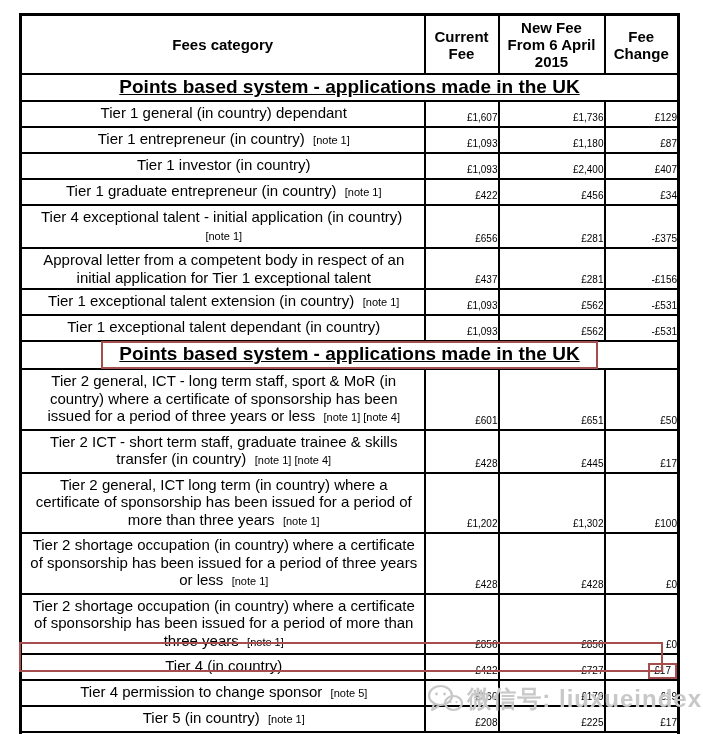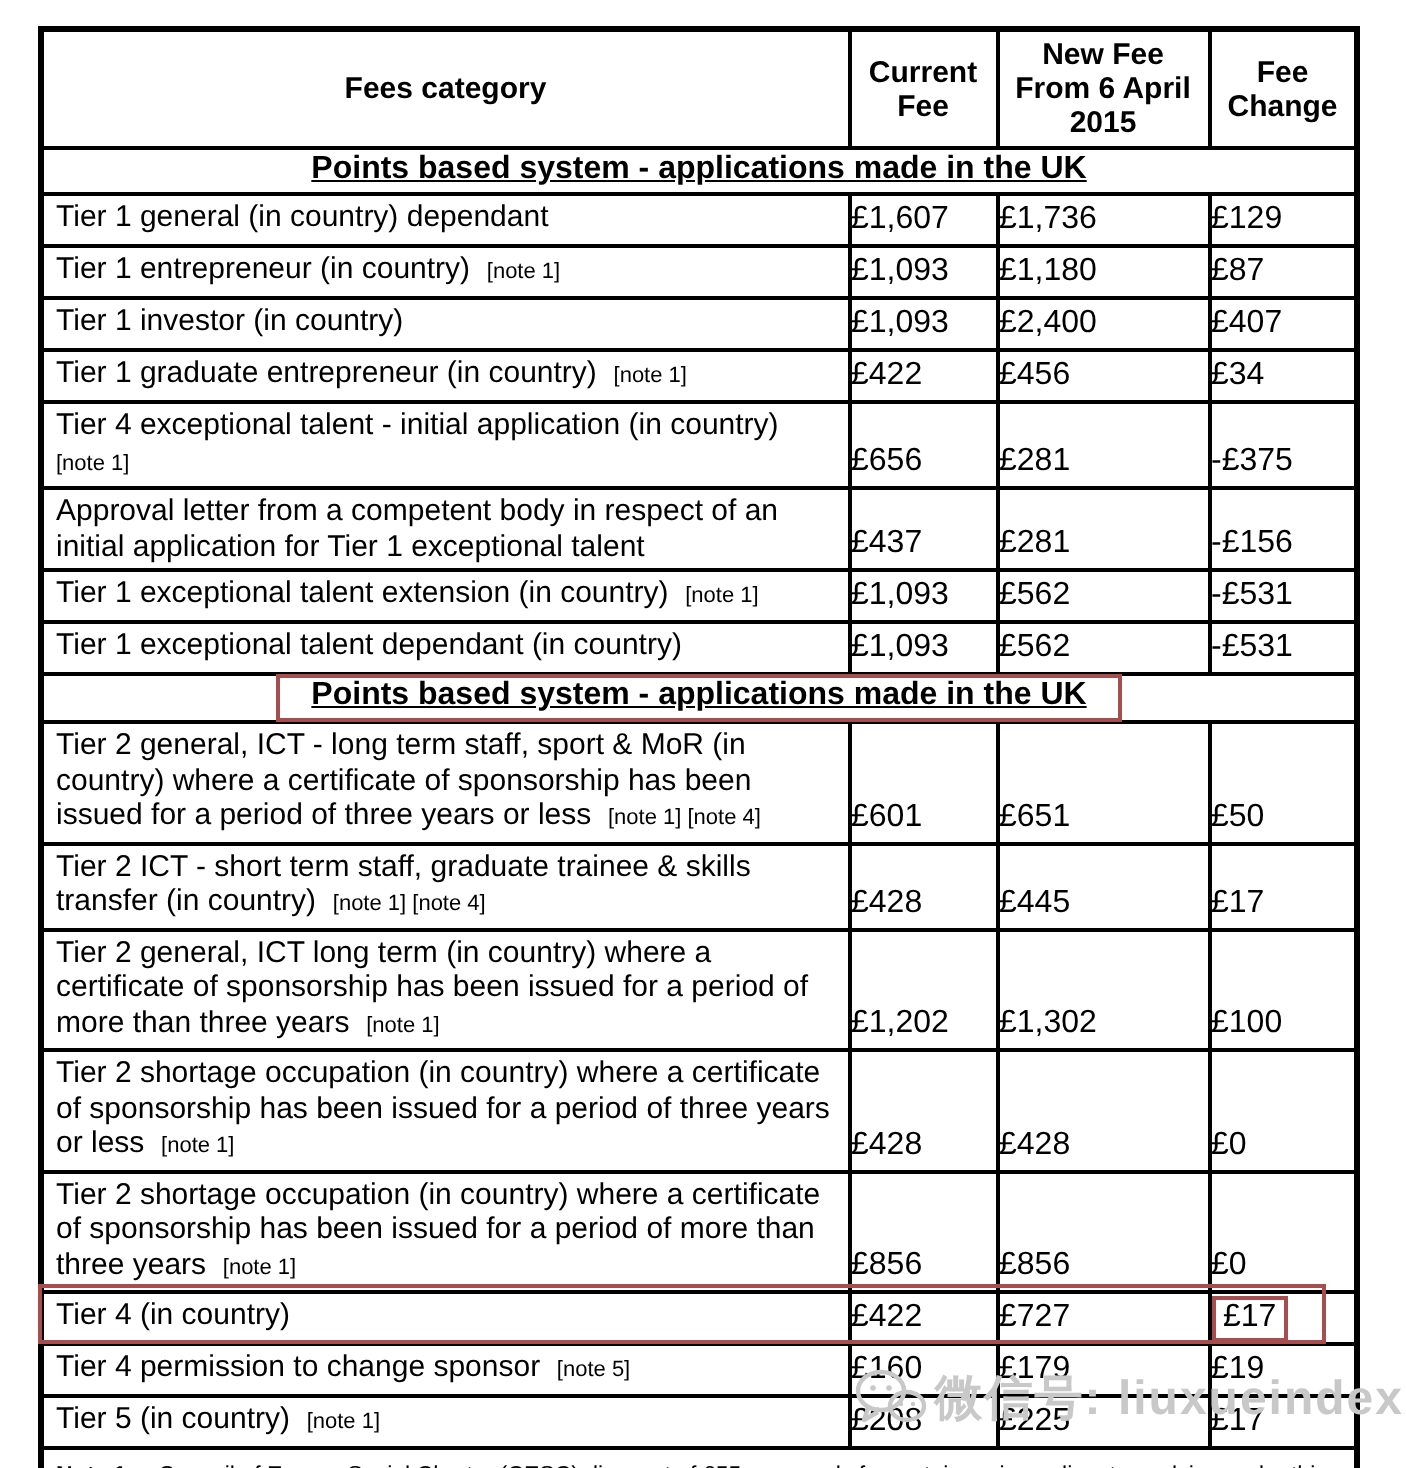--- a/index.html
+++ b/index.html
@@ -16,37 +16,37 @@
     border-collapse:collapse;
     table-layout:fixed;
     border:3px solid #000;
   }
   table.fees th, table.fees td { border:2px solid #000; color:#000; }
   th.colhead {
     font-size:15px; font-weight:bold; text-align:center; vertical-align:middle;
     line-height:17px; padding:3px 2px; height:41px;
   }
   td.section-cell {
-    text-align:center; font-weight:bold; font-size:16px;
+    text-align:center; font-weight:bold; font-size:19px;
     padding:1px 0 2px; height:17px; vertical-align:middle;
   }
   .section-label { text-decoration:underline; white-space:nowrap; }
   .section-label.boxed {
     display:inline-block;
     border:2px solid #a64d4d;
     padding:0 16px 2px 16px;
     margin:-2px 0 -3px 0;
   }
   td.cat {
     font-size:15px; line-height:17.5px;
     padding:2px 4px 2px 6px;
-    vertical-align:top; text-align:left;
+    vertical-align:top; text-align:center;
   }
   td.val {
-    font-size:16px; text-align:left; vertical-align:bottom;
+    font-size:10px; text-align:right; vertical-align:bottom;
     padding:0 0 3px 0;
   }
   tr.fee-single td { height:20px; }
   .note-ref { font-size:11px; }
   td.note-cell {
     font-size:11.5px; line-height:13px;
     padding:7px 6px;
   }
   .note-label { font-weight:bold; text-decoration:underline; }
   .change-box {

